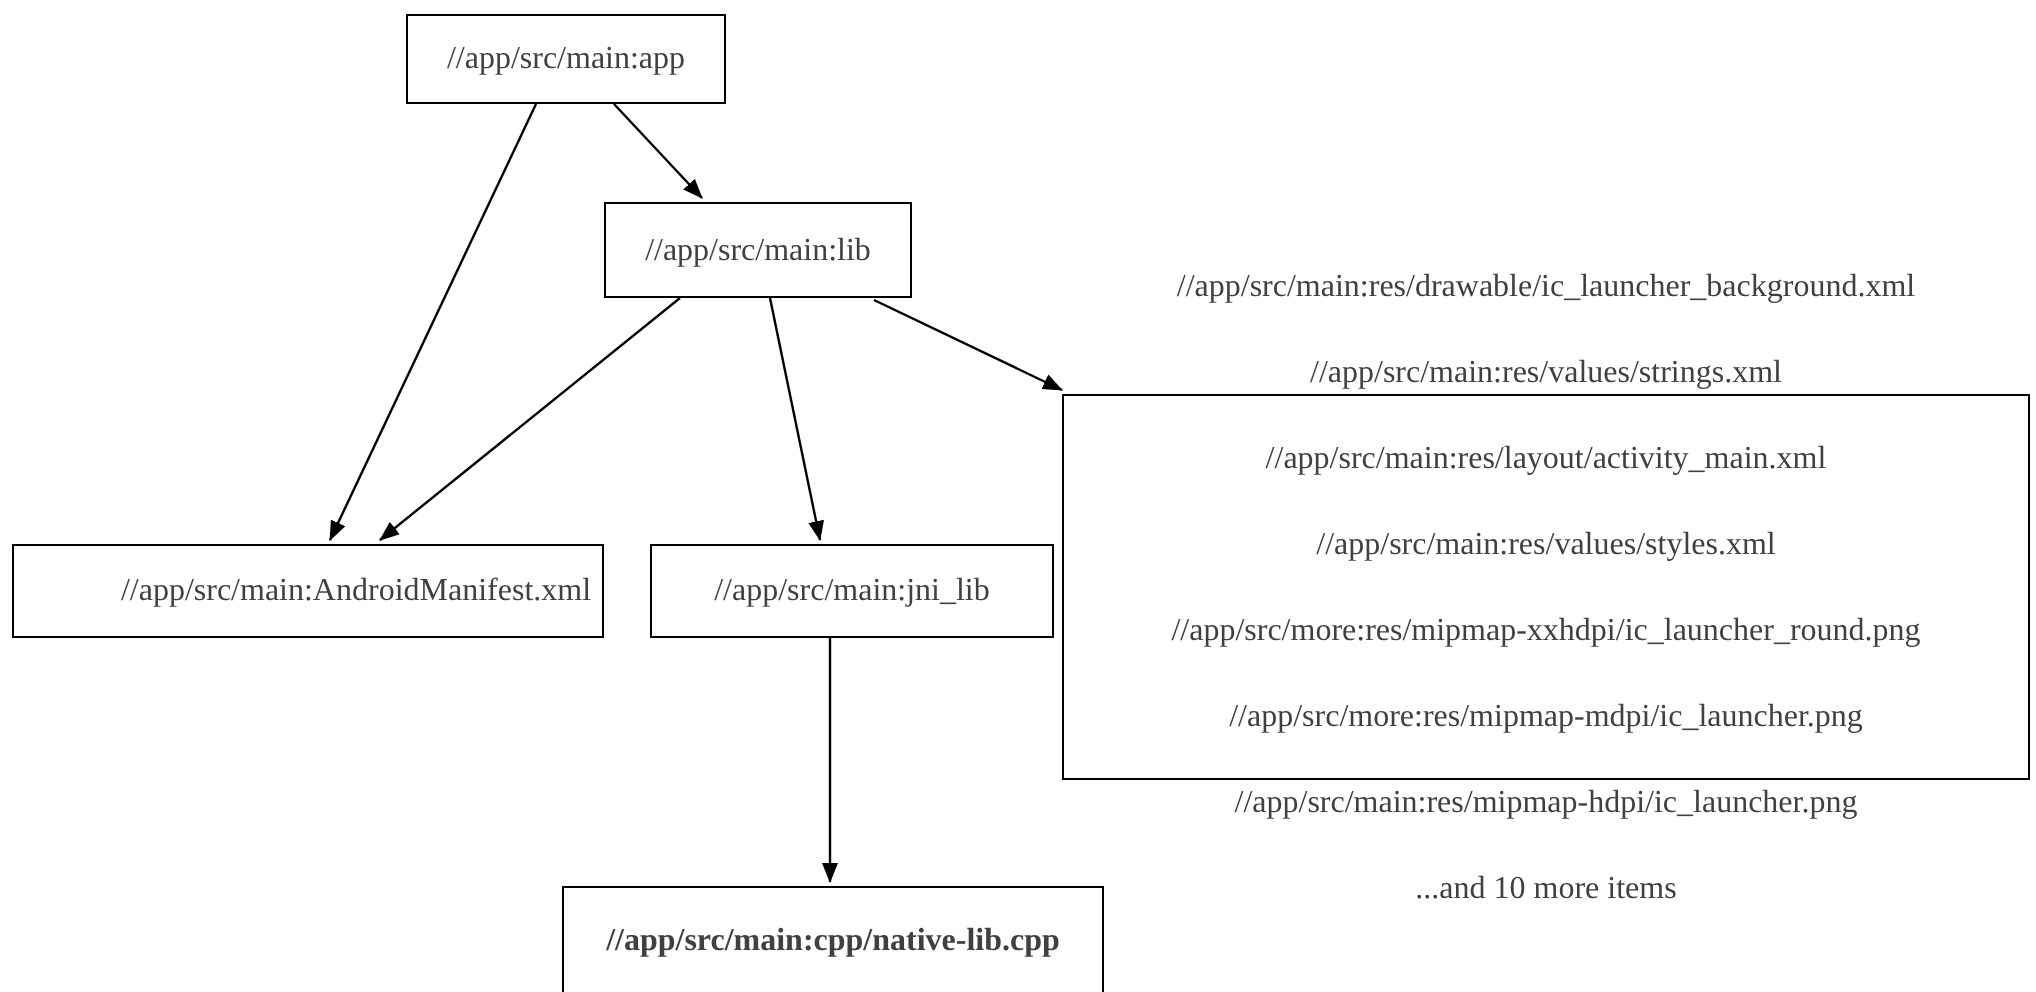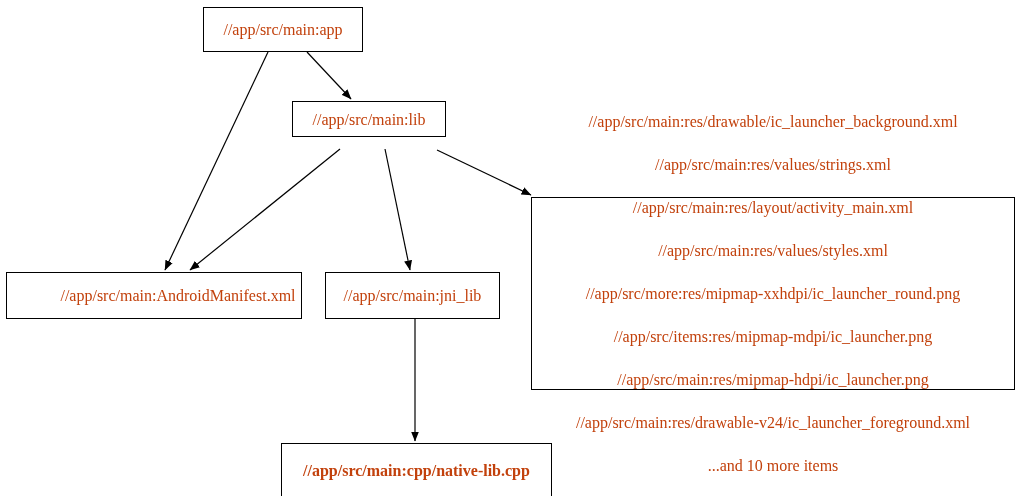--- a/index.html
+++ b/index.html
@@ -20,34 +20,34 @@
     left: 0;
     top: 0;
     width: 1018px;
     height: 496px;
   }
   .node {
     position: absolute;
     box-sizing: border-box;
     border: 1px solid #000000;
     background: #ffffff;
-    color: #c2410c;
+    color: #404040;
     display: flex;
     flex-direction: column;
     align-items: center;
     justify-content: center;
     text-align: center;
     font-size: 16px;
     line-height: 19px;
     white-space: nowrap;
   }
   #node-app        { left: 203px; top: 7px;   width: 160px; height: 45px; }
-  #node-lib        { left: 292px; top: 101px; width: 154px; height: 36px; justify-content: center; }
+  #node-lib        { left: 302px; top: 101px; width: 154px; height: 48px; justify-content: center; }
   #node-manifest   { left: 6px;   top: 272px; width: 296px; height: 47px; padding-left: 48px; }
-  #node-jni-lib    { left: 325px; top: 272px; width: 175px; height: 47px; }
+  #node-jni-lib    { left: 325px; top: 272px; width: 202px; height: 47px; }
   #node-res-group  { left: 531px; top: 197px; width: 484px; height: 193px; gap: 24px; }
   #node-native-lib { left: 281px; top: 443px; width: 271px; height: 55px; font-weight: bold; }
   .res-line {
     display: block;
     width: 100%;
   }
   svg line {
     stroke: #000000;
     stroke-width: 1.2;
   }
@@ -86,23 +86,22 @@
   <div class="node" id="node-jni-lib">
     <span>//app/src/main:jni_lib</span>
   </div>
 
   <div class="node" id="node-res-group">
     <span class="res-line">//app/src/main:res/drawable/ic_launcher_background.xml</span>
     <span class="res-line">//app/src/main:res/values/strings.xml</span>
     <span class="res-line">//app/src/main:res/layout/activity_main.xml</span>
     <span class="res-line">//app/src/main:res/values/styles.xml</span>
     <span class="res-line">//app/src/more:res/mipmap-xxhdpi/ic_launcher_round.png</span>
-    <span class="res-line">//app/src/items:res/mipmap-mdpi/ic_launcher.png</span>
+    <span class="res-line">//app/src/more:res/mipmap-mdpi/ic_launcher.png</span>
     <span class="res-line">//app/src/main:res/mipmap-hdpi/ic_launcher.png</span>
-    <span class="res-line">//app/src/main:res/drawable-v24/ic_launcher_foreground.xml</span>
     <span class="res-line">...and 10 more items</span>
   </div>
 
   <div class="node" id="node-native-lib">
     <span>//app/src/main:cpp/native-lib.cpp</span>
   </div>
 
 </div>
 
 </body></html>

